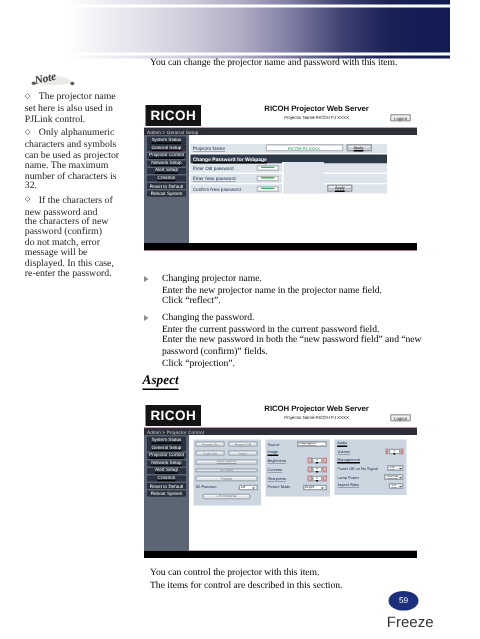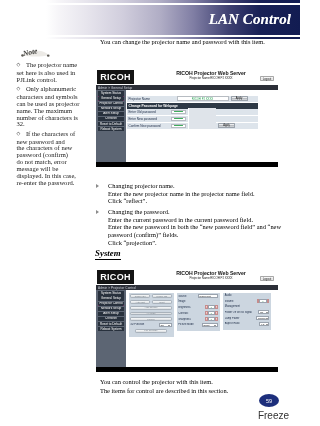--- a/index.html
+++ b/index.html
@@ -40,21 +40,21 @@
   ul.bul li{font-size:6.4px;line-height:7.65px;position:relative;padding-left:8px;
      margin-bottom:3.2px;}
   ul.bul li .tri{position:absolute;left:-4px;top:2.3px;width:0;height:0;
      border-left:3.3px solid #8b8b8b;border-top:2.1px solid transparent;
      border-bottom:2.1px solid transparent;}
   .gsbul{position:absolute;left:0;top:147px;width:196px;}
   .ctrlhead{position:absolute;left:-5px;top:214px;}
   .outro{position:absolute;left:0;top:343px;width:196px;}
   
   .shot{position:absolute;background:#ec4899;font-family:"Liberation Sans",sans-serif;
-     overflow:hidden;width:182px;}
+     overflow:hidden;width:182px;text-decoration:underline;}
   .shot .topbar{position:relative;height:19px;background:#fff;}
   .shot .logo{position:absolute;left:1px;top:3.5px;width:37px;height:14px;background:#141414;
      color:#fff;font-weight:bold;font-size:9px;letter-spacing:.3px;
      display:flex;align-items:center;justify-content:center;font-family:"Liberation Sans",sans-serif;}
   .shot .wtitle{position:absolute;left:0;right:0;top:4.4px;font-size:5.2px;font-weight:bold;
      color:#111;letter-spacing:-.05px;text-align:center;padding-left:48px;}
   .shot .wsub{position:absolute;left:0;right:0;top:10.4px;font-size:3px;color:#222;
      text-align:center;padding-left:48px;letter-spacing:-.05px;}
   .shot .logout{position:absolute;right:4px;top:10px;width:14px;height:5.4px;
      border:.5px solid #a8a8a8;
@@ -133,21 +133,20 @@
      display:flex;align-items:center;justify-content:center;}
   .lang{position:absolute;right:11px;bottom:5px;font-size:10px;color:#333;
      font-family:"Liberation Sans",sans-serif;}
 </style>
 </head>
 <body>
 
 <div class="page">
   <div class="banner-top bgrad"></div>
   <div class="banner bgrad"></div>
-  <div class="banner-title">LAN Control</div>
   <div class="banner-rule bgrad"></div>
 
   <svg class="note-ribbon" viewBox="0 0 124 44">
     <path d="M11 28 C24 12, 58 6, 84 12 C98 15, 108 21, 114 28 C96 34, 62 36, 36 33 C23 31.5, 14 30, 11 28 Z" fill="#eceae6"></path>
     <ellipse cx="10" cy="30" rx="5.6" ry="4.6" fill="#5c5a54"></ellipse>
     <ellipse cx="113" cy="30.6" rx="5.4" ry="4.4" fill="#5c5a54"></ellipse>
   </svg>
   <div class="note-label">Note</div>
   <div class="note-text">
       <p><span class="dia">◇ </span>The projector name set here is also used in PJLink control.</p>
@@ -225,21 +224,21 @@
         </div>
       </div>
       <div class="blackbar"></div>
     </div>
 
     <ul class="bul gsbul">
         <li><span class="tri"></span>Changing projector name.<br>Enter the new projector name in the projector name field.<br>Click “reflect”.</li>
         <li><span class="tri"></span>Changing the password.<br>Enter the current password in the current password field.<br>Enter the new password in both the “new password field” and “new password (confirm)” fields.<br>Click “projection”.</li>
       </ul>
 
-    <h2 class="sec ctrlhead">System</h2>
+    <h2 class="sec ctrlhead">Aspect</h2>
 
     
     <div class="shot shot2" style="left:-4px;top:231px;">
       <div class="topbar">
         <div class="logo">RICOH</div>
         <div class="wtitle">RICOH Projector Web Server</div>
         <div class="wsub">Projector Name:RICOH PJ XXXX</div>
         <div class="logout">Logout</div>
       </div>
       <div class="crumb">Admin &gt; Projector Control</div>

